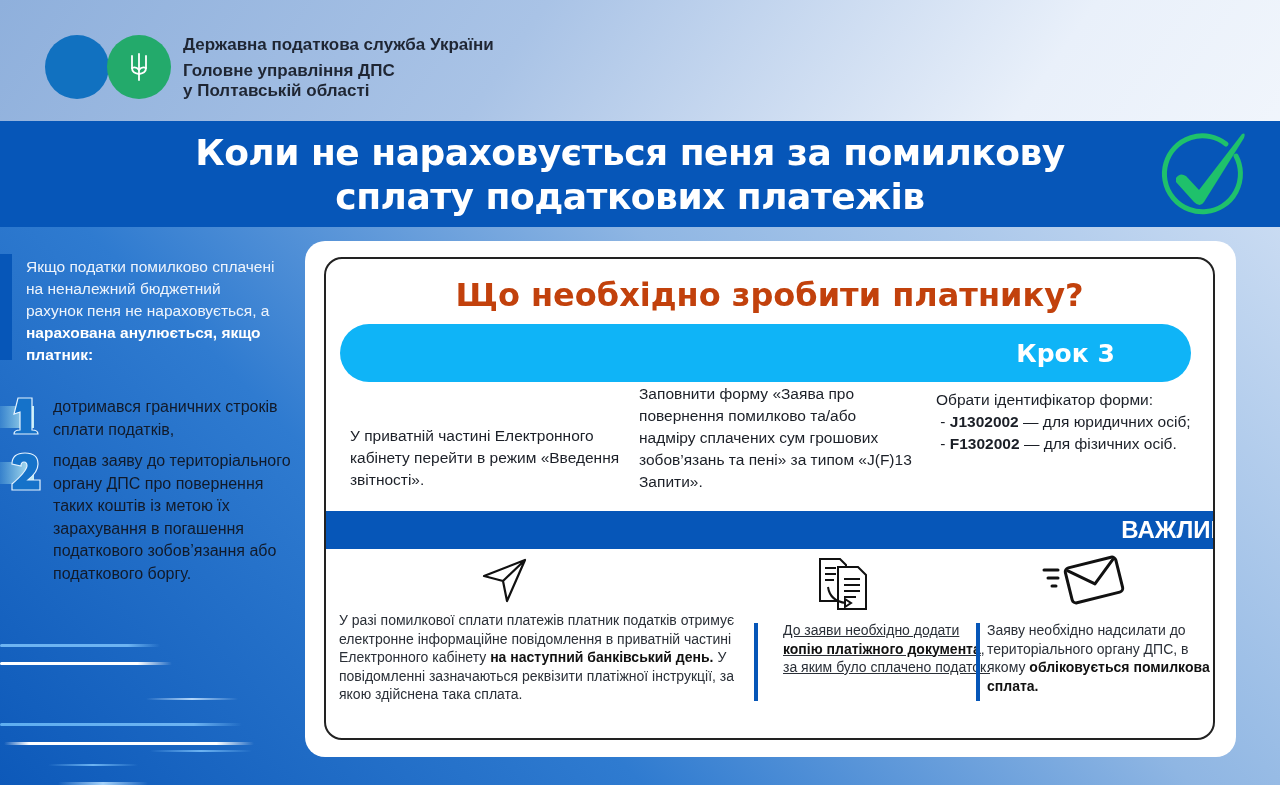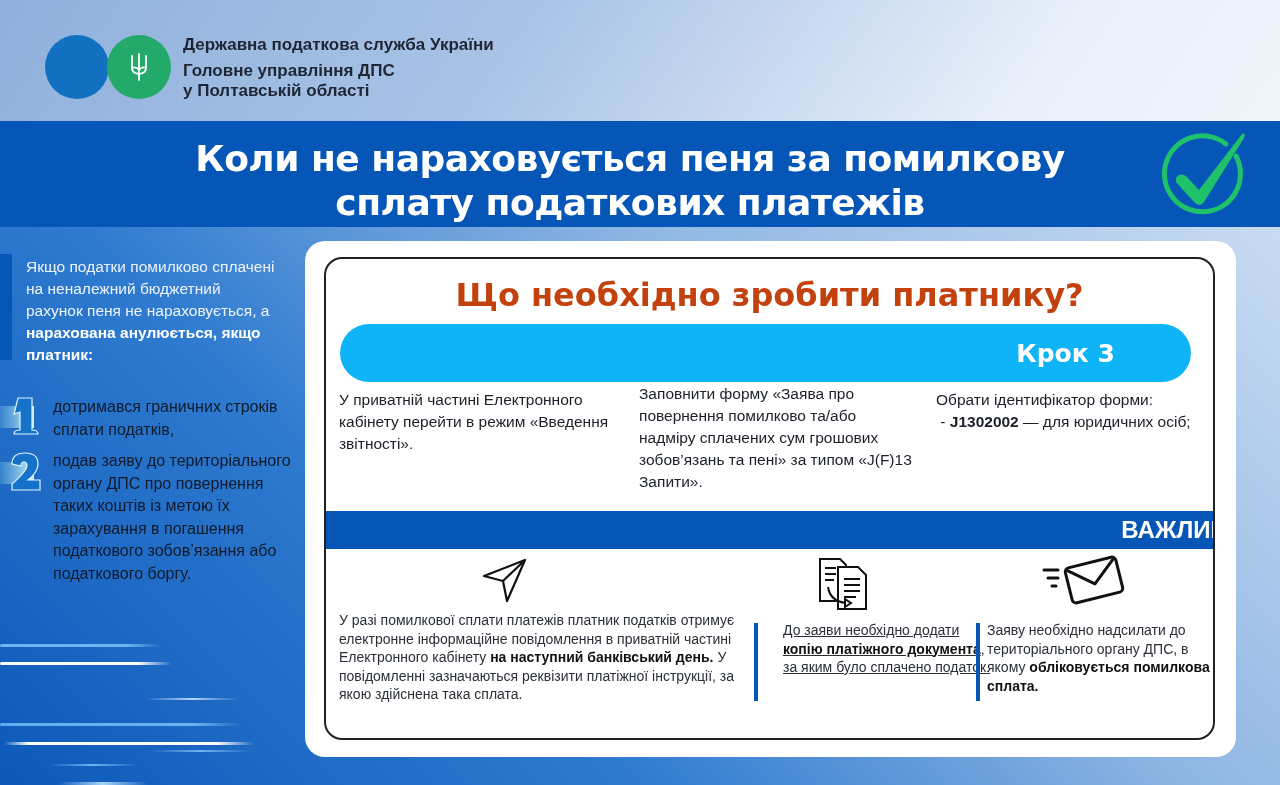--- a/index.html
+++ b/index.html
@@ -11,21 +11,21 @@
   .header{position:absolute;left:45px;top:35px;height:65px;}
   .logo-blue{position:absolute;left:0;top:0;width:64px;height:64px;border-radius:50%;background:#1171c0;}
   .logo-green{position:absolute;left:62px;top:0;width:64px;height:64px;border-radius:50%;background:#23aa6b;
     display:flex;align-items:center;justify-content:center;}
   .header-text{position:absolute;left:138px;top:0;width:400px;color:#1f2633;font-weight:bold;}
   .h1{font-size:17px;line-height:20px;}
   .h2{font-size:17px;line-height:20px;margin-top:6px;}
   .h3{font-size:17px;line-height:20px;}
   .banner{position:absolute;left:0;top:121px;width:1280px;height:106px;background:#0656b8;}
   .banner-title{position:absolute;left:110px;top:10px;width:1040px;text-align:center;color:#fff;
-    font-family:"DejaVu Sans",sans-serif;font-weight:bold;font-size:36px;line-height:44px;letter-spacing:-0.5px;margin-top:6px;}
+    font-family:"DejaVu Sans",sans-serif;font-weight:bold;font-size:36px;line-height:44px;letter-spacing:-0.5px;}
   .check{position:absolute;left:1156px;top:130px;width:95px;height:90px;}
   .intro{position:absolute;left:0;top:254px;width:290px;}
   .intro-bar{position:absolute;left:0;top:0;width:12px;height:106px;background:#0656b8;}
   .intro-text{position:absolute;left:26px;top:2px;width:255px;color:#eef4fc;font-size:15.5px;line-height:22px;}
   .intro-text b{color:#fff;}
   .cond{position:absolute;left:0;width:290px;}
   .cond-num{position:absolute;left:0;width:44px;height:44px;}
   .cond-text{position:absolute;left:53px;top:0;width:240px;color:#111a2a;font-size:16px;line-height:22.5px;}
   .streak{position:absolute;height:3px;border-radius:2px;}
   .card{position:absolute;left:305px;top:241px;width:931px;height:516px;background:#fff;border-radius:20px;}
@@ -125,25 +125,26 @@
 </div>
 
 <div class="card"></div>
 <div class="box">
   <div class="q-title">Що необхідно зробити платнику?</div>
 
   <div class="steps">
     <div class="step s3">Крок 3</div>
   </div>
 
-  <div class="step-desc" style="left:13px;width:280px;">У приватній частині Електронного кабінету перейти в режим «Введення звітності».</div>
+  <div class="step-desc" style="left:24px;width:280px;margin-top:36px;">У приватній частині Електронного кабінету перейти в режим «Введення звітності».</div>
   <div class="step-desc" style="left:313px;width:275px;top:124px;">Заповнити форму «Заява про повернення помилково та/або надміру сплачених сум грошових зобов’язань та пені» за типом «J(F)13 Запити».</div>
   <div class="step-desc" style="left:610px;width:275px;">
     <div>Обрати ідентифікатор форми:</div>
     <div>&nbsp;- <b>J1302002</b><span> — для юридичних осіб;</span></div>
+    <div>&nbsp;- <b>F1302002</b><span> — для фізичних осіб.</span></div>
   </div>
 
   <div class="vaz">ВАЖЛИВО</div>
 
   <svg class="imp-icon" style="left:155px;top:298px;width:46px;height:46px;" viewBox="0 0 46 46">
     <path d="M3 19 L44 3 L26 44 L22 24 Z M22 24 L44 3" fill="none" stroke="#111" stroke-width="2.2" stroke-linejoin="round"></path>
   </svg>
   <div class="imp-text" style="left:13px;top:352px;width:415px;"><span>У разі помилкової сплати платежів платник податків отримує електронне інформаційне повідомлення в приватній частині Електронного кабінету </span><b>на наступний банківський день.</b><span> У повідомленні зазначаються реквізити платіжної інструкції, за якою здійснена така сплата.</span></div>
 
   <svg class="imp-icon" style="left:490px;top:296px;width:56px;height:56px;" viewBox="0 0 56 56">

